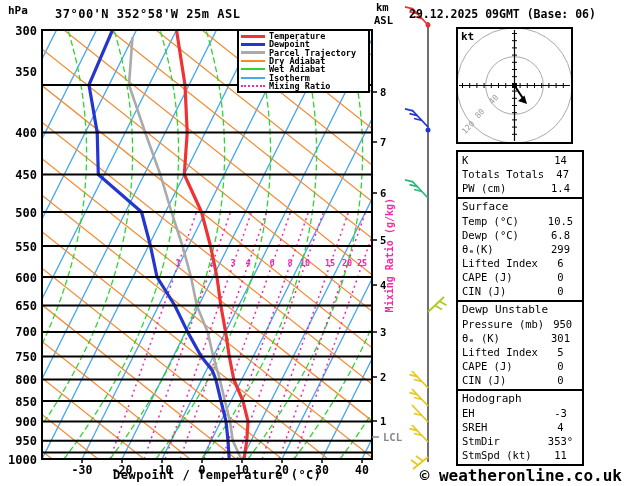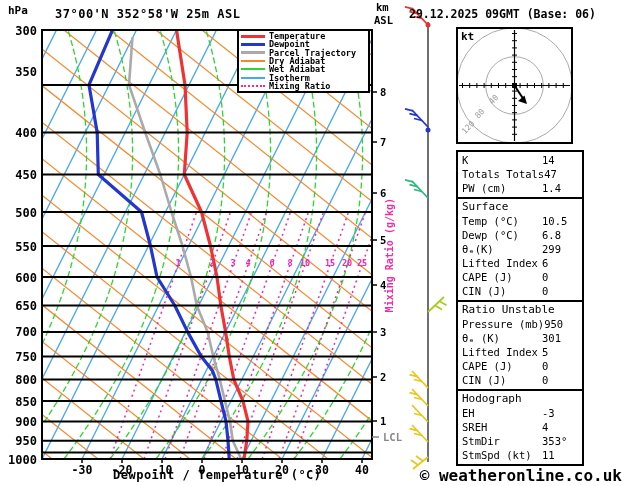--- a/index.html
+++ b/index.html
@@ -17,21 +17,21 @@
   .leg-row{display:flex;align-items:center;height:8.3px;}
   .leg-swatch{width:24px;margin-right:4px;flex:none;}
   .leg-label{font-size:8.5px;font-weight:bold;white-space:nowrap;line-height:8px;}
   #stats{position:absolute;left:456px;top:150px;width:128px;border:2px solid #000;
          background:#fff;box-sizing:border-box;}
   .stats-section{padding:1px 3px 2px 4px;}
   .stats-section + .stats-section{border-top:2px solid #000;}
   .stats-title{text-align:left;font-size:11px;height:14px;line-height:14px;}
   .stats-row{display:flex;font-size:10.5px;height:14px;line-height:14px;}
   .stats-label{flex:1;white-space:pre;}
-  .stats-value{width:37px;flex:none;text-align:left;white-space:pre;}
+  .stats-value{width:37px;flex:none;text-align:center;white-space:pre;}
   #copyright{position:absolute;right:7px;top:466px;font-size:16px;font-weight:bold;}
   .vert{writing-mode:vertical-rl;transform:rotate(180deg);}
 </style>
 </head>
 <body>
 
 <div id="stage">
 
   <svg id="gfx" class="abs" style="left:0;top:0" width="629" height="486" viewBox="0 0 629 486">
       <defs>
@@ -388,21 +388,21 @@
         <div class="stats-row">
           <div class="stats-label">CAPE (J)</div>
           <div class="stats-value">0</div>
         </div>
         <div class="stats-row">
           <div class="stats-label">CIN (J)</div>
           <div class="stats-value">0</div>
         </div>
       </div>
       <div class="stats-section">
-        <div class="stats-title">Ratio Unstable</div>
+        <div class="stats-title">Dewp Unstable</div>
         <div class="stats-row">
           <div class="stats-label">Pressure (mb)</div>
           <div class="stats-value">950</div>
         </div>
         <div class="stats-row">
           <div class="stats-label">θₑ (K)</div>
           <div class="stats-value">301</div>
         </div>
         <div class="stats-row">
           <div class="stats-label">Lifted Index</div>

